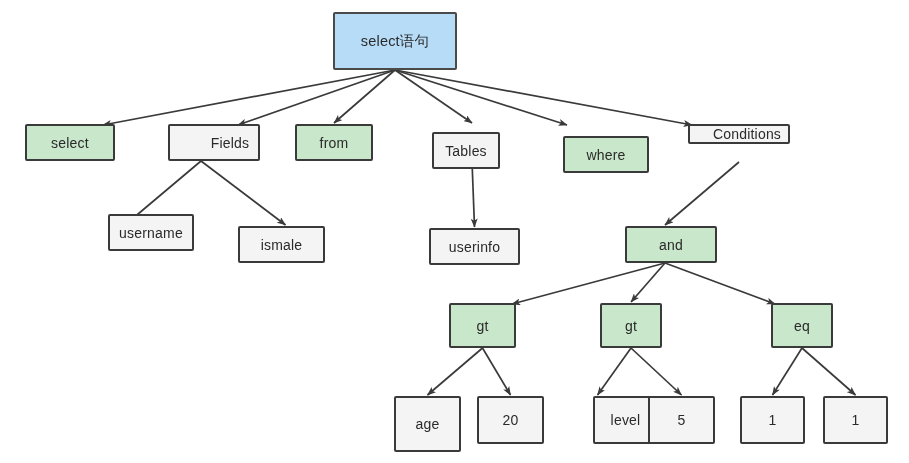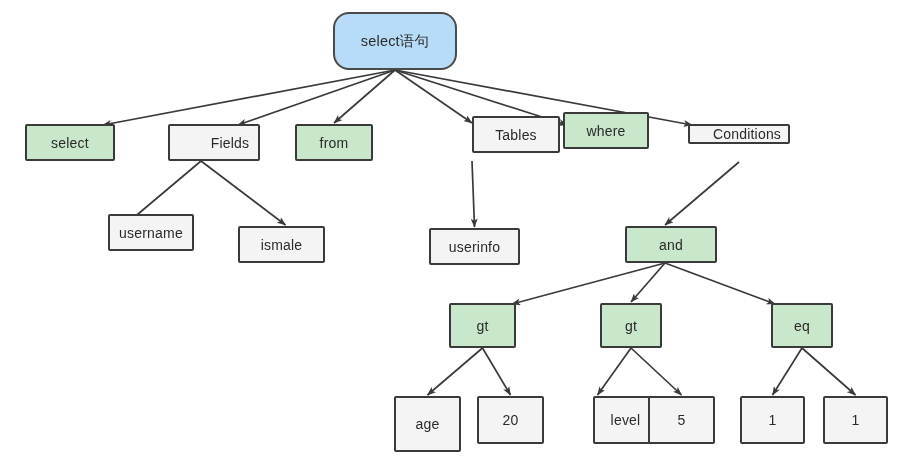--- a/index.html
+++ b/index.html
@@ -79,36 +79,36 @@
       <line x1="665" y1="263" x2="631" y2="302" stroke="#3a3a3a" stroke-width="1.7" marker-end="url(#arrowhead)"></line>
       <line x1="665" y1="263" x2="775" y2="304" stroke="#3a3a3a" stroke-width="1.7" marker-end="url(#arrowhead)"></line>
       <line x1="482.5" y1="348" x2="427.5" y2="395" stroke="#3a3a3a" stroke-width="1.7" marker-end="url(#arrowhead)"></line>
       <line x1="482.5" y1="348" x2="510.5" y2="395" stroke="#3a3a3a" stroke-width="1.7" marker-end="url(#arrowhead)"></line>
       <line x1="631" y1="348" x2="597.5" y2="395" stroke="#3a3a3a" stroke-width="1.7" marker-end="url(#arrowhead)"></line>
       <line x1="631" y1="348" x2="681.5" y2="395" stroke="#3a3a3a" stroke-width="1.7" marker-end="url(#arrowhead)"></line>
       <line x1="802" y1="348" x2="772.5" y2="395" stroke="#3a3a3a" stroke-width="1.7" marker-end="url(#arrowhead)"></line>
       <line x1="802" y1="348" x2="855.5" y2="395" stroke="#3a3a3a" stroke-width="1.7" marker-end="url(#arrowhead)"></line>
     </svg>
   <div id="nodes-layer">
-      <div class="node root" style="left: 333px; top: 12px; width: 124px; height: 58px; border-radius: 16px;">
+      <div class="node root" style="left: 333px; top: 12px; width: 124px; height: 58px;">
         <span class="node-label">select语句</span>
       </div>
       <div class="node green" style="left: 25px; top: 124px; width: 90px; height: 37px;">
         <span class="node-label">select</span>
       </div>
       <div class="node plain" style="left: 168px; top: 124px; width: 92px; height: 37px; padding-left: 32px;">
         <span class="node-label">Fields</span>
       </div>
       <div class="node green" style="left: 295px; top: 124px; width: 78px; height: 37px;">
         <span class="node-label">from</span>
       </div>
-      <div class="node plain" style="left: 432px; top: 116px; width: 88px; height: 37px; margin-left: 40px;">
+      <div class="node plain" style="left: 432px; top: 132px; width: 68px; height: 37px;">
         <span class="node-label">Tables</span>
       </div>
-      <div class="node green" style="left: 563px; top: 112px; width: 86px; height: 37px;">
+      <div class="node green" style="left: 563px; top: 136px; width: 86px; height: 37px;">
         <span class="node-label">where</span>
       </div>
       <div class="node plain" style="left: 688px; top: 124px; width: 102px; height: 20px; padding-left: 16px;">
         <span class="node-label">Conditions</span>
       </div>
       <div class="node plain" style="left: 76px; top: 214px; width: 86px; height: 37px; margin-left: 32px;">
         <span class="node-label">username</span>
       </div>
       <div class="node plain" style="left: 238px; top: 226px; width: 87px; height: 37px;">
         <span class="node-label">ismale</span>

